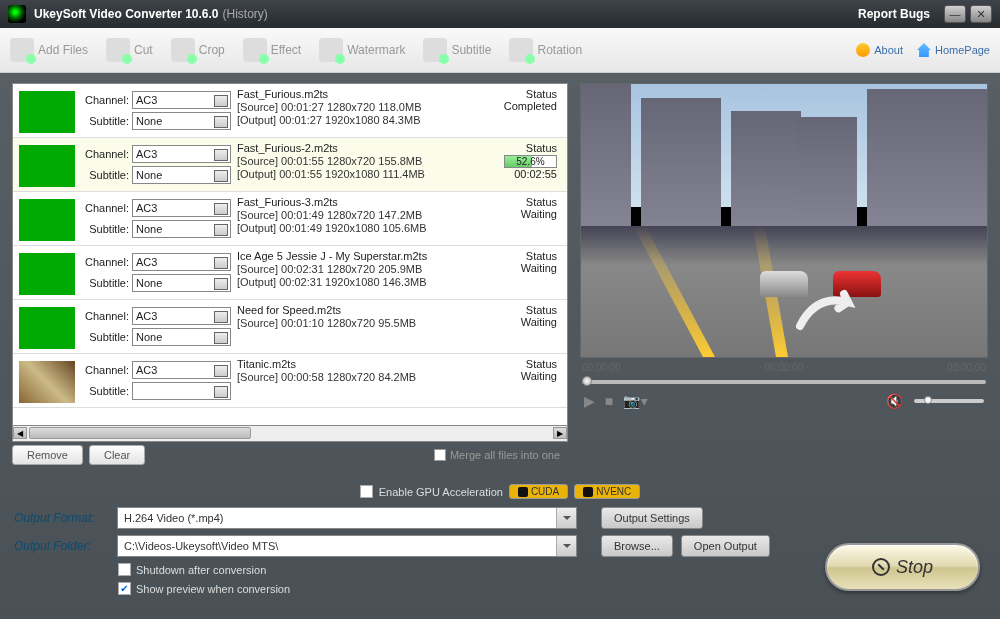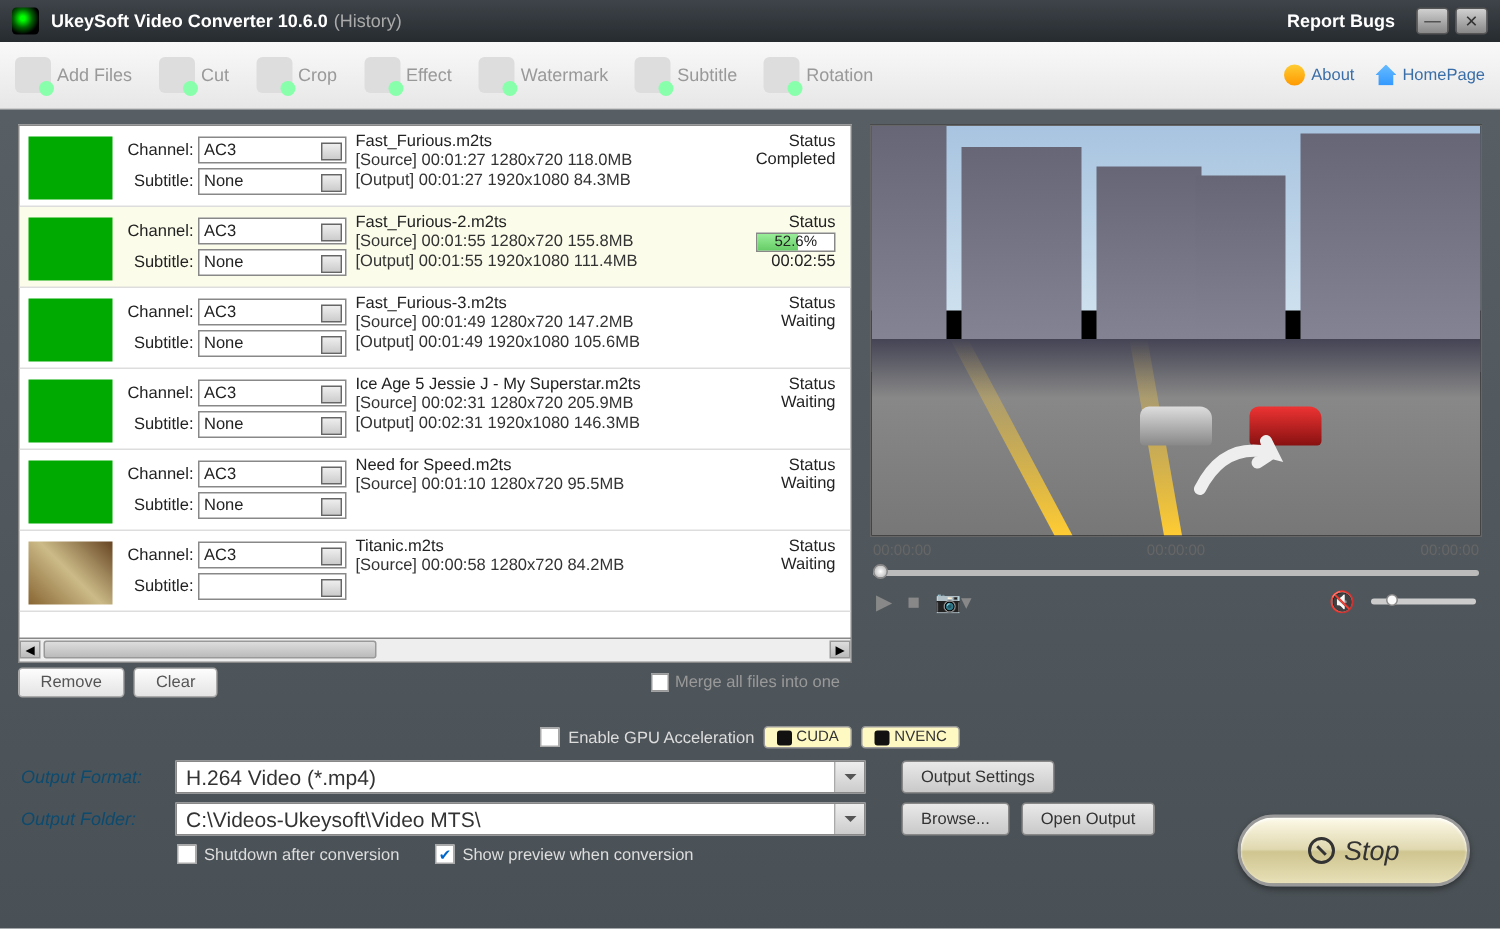--- a/index.html
+++ b/index.html
@@ -80,29 +80,29 @@
 .pctrl { display:flex; align-items:center; gap:10px; padding:6px 4px; color:#888; }
 .pctrl .pi { font-size:14px; }
 .pctrl .spacer{flex:1;}
 .volslider { width:70px; height:4px; background:#ccc; border-radius:2px; position:relative; }
 .volslider .vk { position:absolute; left:10px; top:-3px; width:8px; height:8px; background:#fafafa; border:1px solid #888; border-radius:50%; }
 
 
 .bottom { padding:6px 14px; color:#ddd; font-size:12px; }
 .gpurow { display:flex; align-items:center; justify-content:center; gap:6px; margin-bottom:8px; font-size:11px;}
 .chkbox { width:13px; height:13px; border:1px solid #aaa; background:#fff; display:inline-flex; align-items:center; justify-content:center; font-size:10px; color:#06c;}
-.gpubadge { padding:1px 8px; background:#fef9c3; color:#333; border-radius:3px; font-size:10px; display:inline-flex; align-items:center; gap:3px; border:1px solid #999;}
+.gpubadge { padding:1px 8px; background:#eab308; color:#333; border-radius:3px; font-size:10px; display:inline-flex; align-items:center; gap:3px; border:1px solid #999;}
 .gpubadge .dot{width:10px;height:10px;background:#111;border-radius:2px;}
 .formrow { display:flex; align-items:center; gap:8px; margin-bottom:6px; }
 .formrow .flab { width:95px; color:#0c4a6e;font-style:italic; }
-.bigsel { flex:0 0 460px; height:22px; background:#fff; border:1px solid #888; display:flex; align-items:center; padding:0 6px; color:#333; font-size:14px; position:relative;}
+.bigsel { flex:0 0 460px; height:22px; background:#fff; border:1px solid #888; display:flex; align-items:center; padding:0 6px; color:#333; font-size:11px; position:relative;}
 .bigsel .sarr { position:absolute; right:0; top:0; width:20px; height:100%; background:linear-gradient(#eee,#ccc); border-left:1px solid #aaa; display:flex; align-items:center; justify-content:center;}
 .bigsel .sarr::after{content:'';border:4px solid transparent;border-top-color:#555;margin-top:3px;}
 .graybtn { height:22px; padding:0 12px; background:linear-gradient(#e9e9e9,#c9c9c9); border:1px solid #888; border-radius:3px; font-size:11px; color:#333; display:flex; align-items:center;}
-.chkrow { display:flex; align-items:flex-start; gap:6px; margin-left:104px; font-size:11px; color:#ddd;}
+.chkrow { display:flex; align-items:flex-start; gap:6px; margin-left:104px; font-size:11px; color:#ddd;flex-direction:column;}
 .chkrow .grp{display:flex;align-items:center;gap:5px;margin-right:18px;}
 .stopbtn { position:absolute; right:20px; bottom:28px; width:155px; height:48px; background:linear-gradient(#fdfae8,#e0d8b0 48%,#cfc590 52%,#e8e0b8); border:2px solid #999; border-radius:24px; display:flex; align-items:center; justify-content:center; gap:6px; font-size:18px; font-style:italic; color:#333; box-shadow:0 2px 4px rgba(0,0,0,.4), inset 0 1px 2px #fff;}
 .stopbtn .sicon{width:18px;height:18px;border:2px solid #333;border-radius:50%;position:relative;}
 .stopbtn .sicon::after{content:'';position:absolute;left:3px;top:6px;width:8px;height:2px;background:#333;transform:rotate(45deg);}
 
 ::-webkit-scrollbar{width:16px;}
 ::-webkit-scrollbar-track{background:#eee;border-left:1px solid #ccc;}
 ::-webkit-scrollbar-thumb{background:linear-gradient(#ddd,#bbb);border:1px solid #999;border-radius:2px;}
 ::-webkit-scrollbar-button{height:16px;background:linear-gradient(#ddd,#bbb);border:1px solid #999;}
 </style>

